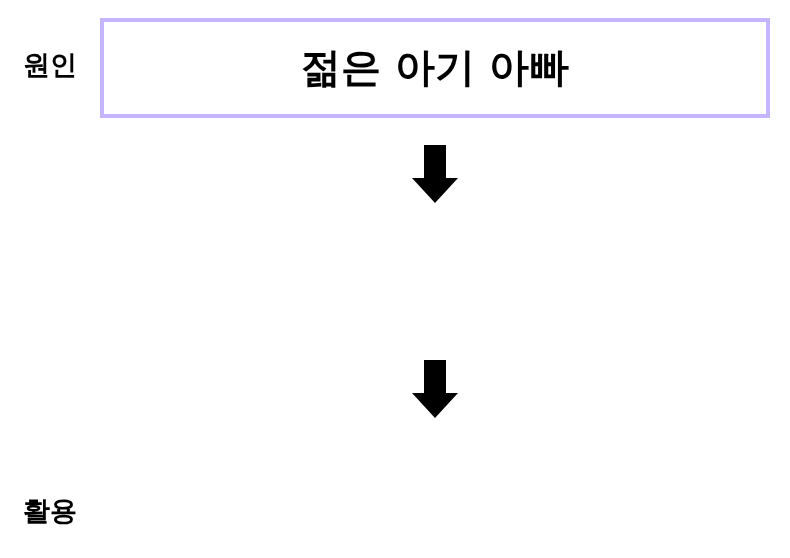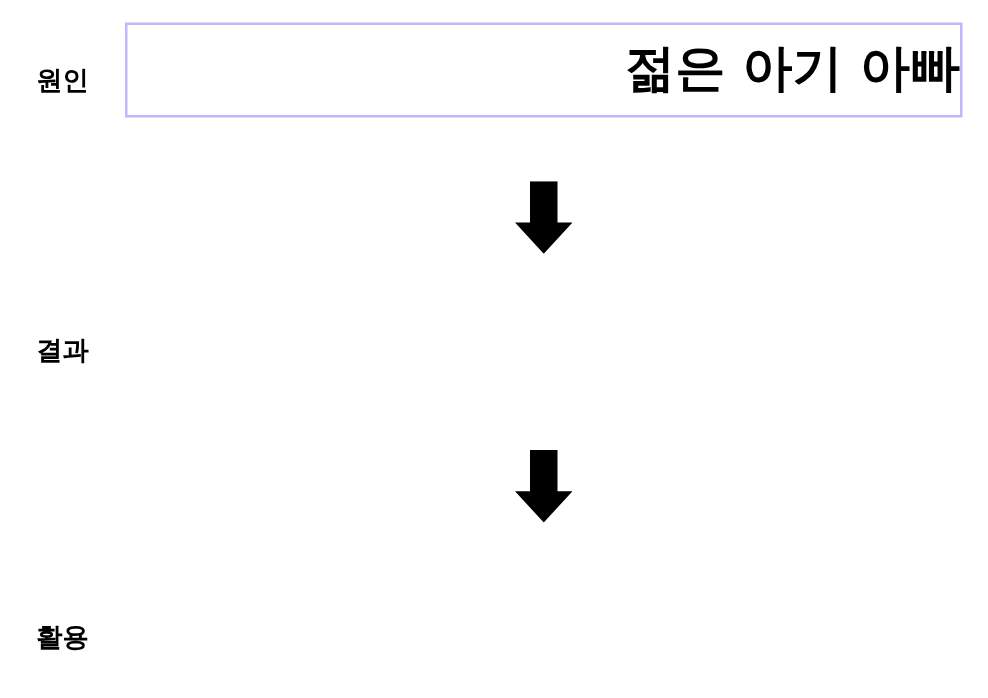--- a/index.html
+++ b/index.html
@@ -36,38 +36,38 @@
 
   .row-label {
     position: absolute;
     left: 8px;
     top: 0;
     width: 84px;
     height: 92px;
     display: flex;
     align-items: center;
     justify-content: center;
-    font-size: 21px;
+    font-size: 27px;
     font-weight: bold;
     letter-spacing: 0px;
     line-height: 1;
     white-space: nowrap;
   }
   .row-box {
     position: absolute;
     left: 100px;
     top: 0;
     width: 670px;
-    height: 76px;
+    height: 100px;
     box-sizing: border-box;
-    border: 2px solid #c4b5fd;
+    border: 4px solid #c4b5fd;
     background: #ffffff;
     display: flex;
     align-items: center;
-    justify-content: flex-end;
+    justify-content: center;
   }
   .box-text {
     font-size: 40px;
     font-weight: bold;
     line-height: 1;
     white-space: nowrap;
     text-align: center;
     padding-bottom: 3px;
   }
   .box-text .arrow-glyph {
@@ -100,21 +100,20 @@
     </div>
   </div>
 
   <div class="connector connector-1">
     <svg width="46" height="58" viewBox="0 0 46 58" xmlns="http://www.w3.org/2000/svg">
       <polygon points="12,0 34,0 34,33 46,33 23,58 0,33 12,33" fill="#000000"></polygon>
     </svg>
   </div>
 
   <div class="row row-2">
-    <div class="row-label">결과</div>
   </div>
 
   <div class="connector connector-2">
     <svg width="46" height="58" viewBox="0 0 46 58" xmlns="http://www.w3.org/2000/svg">
       <polygon points="12,0 34,0 34,33 46,33 23,58 0,33 12,33" fill="#000000"></polygon>
     </svg>
   </div>
 
   <div class="row row-3">
     <div class="row-label">활용</div>

